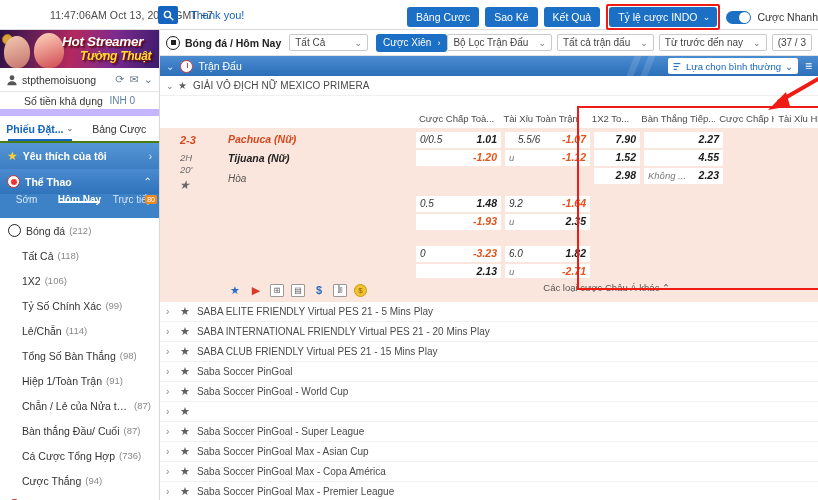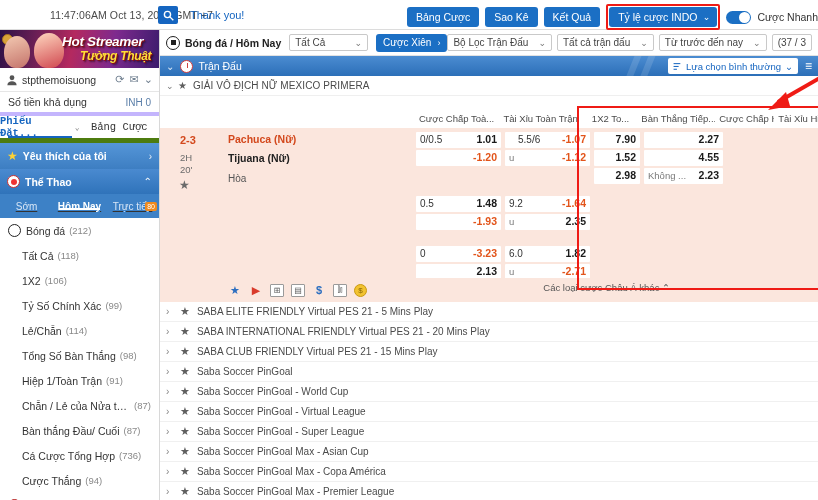--- a/index.html
+++ b/index.html
@@ -39,42 +39,42 @@
   .promo .hs { position:absolute; left:62px; top:4px; font-size:13.5px; font-weight:bold; font-style:italic; color:#fff; letter-spacing:-.3px;
      text-shadow:1px 1px 0 #8c0d10, 2px 2px 2px rgba(0,0,0,.6); }
   .promo .tt { position:absolute; left:72px; top:19px; font-size:12px; font-weight:bold; font-style:italic; color:#ffdf3a; letter-spacing:-.3px;
      text-shadow:1px 1px 0 #8c0d10, 2px 2px 2px rgba(0,0,0,.6);margin-left:8px; }
 
   .acct { height:24px; display:flex; align-items:center; padding:0 6px; border-bottom:1px solid #e6e6e6; }
   .acct .uico { width:12px; height:12px; margin-right:4px; color:#555; }
   .acct .uname { font-size:10.5px; color:#333; flex:1; white-space:nowrap; overflow:hidden; }
   .acct .ic { margin-left:5px; color:#6b7b8c; font-size:11px; }
 
-  .balance { height:24px; display:flex; align-items:center; padding:0 8px; border-bottom:4px solid #c4b5fd; }
+  .balance { height:24px; display:flex; align-items:center; padding:0 24px; border-bottom:7px solid #c4b5fd; }
   .balance .lbl { font-size:10.5px; color:#333; flex:1; }
   .balance .val { font-size:10px; color:#5a7ea8; }
 
-  .tabs2 { height:27px; display:flex; border-bottom:5px solid #4d7c0f;font-family:Liberation Mono, monospace; }
+  .tabs2 { height:27px; display:flex; border-bottom:2px solid #4d7c0f; }
   .tabs2 .t { flex:1; display:flex; align-items:center; justify-content:center; font-size:10.5px; color:#333; cursor:pointer; position:relative; }
   .tabs2 .t.active { color:#1565c0; font-weight:bold; }
   .tabs2 .t.active::after { content:""; position:absolute; left:8px; right:8px; bottom:0; height:2px; background:#1565c0; }
   .tabs2 .t .cv { font-size:8px; margin-left:3px; color:#888; }
 
   .fav { height:26px; background:linear-gradient(180deg,#5596d8,#3d7ec2); display:flex; align-items:center; padding:0 7px; color:#fff; cursor:pointer; }
   .fav .star { color:#ffd233; font-size:12px; margin-right:5px; }
   .fav .lbl { font-size:10.5px; font-weight:bold; flex:1; }
   .fav .arr { font-size:10px; opacity:.85; }
 
   .sport-hdr { height:25px; background:linear-gradient(180deg,#4a8ad0,#2f73ba); display:flex; align-items:center; padding:0 7px; color:#fff; cursor:pointer; }
   .sport-hdr .ball { width:13px; height:13px; border-radius:50%; background:#fff; border:1px solid #c33; margin-right:5px; position:relative; }
   .sport-hdr .ball::after { content:""; position:absolute; left:3px; top:3px; width:6px; height:6px; background:#e33; border-radius:50%; }
   .sport-hdr .lbl { font-size:10.5px; font-weight:bold; flex:1; }
   .sport-hdr .arr { font-size:10px; }
 
-  .subtabs { height:24px; background:#3d81c6; display:flex; align-items:center;text-decoration:underline; }
+  .subtabs { height:24px; background:#3d81c6; display:flex; align-items:flex-start; }
   .subtabs .s { flex:1; display:flex; align-items:center; justify-content:center; font-size:10px; color:#d7e6f6; position:relative; cursor:pointer; }
   .subtabs .s.active { color:#fff; font-weight:bold; }
   .subtabs .s.active::after { content:""; position:absolute; left:6px; right:6px; bottom:2px; height:2px; background:#fff; }
   .subtabs .badge { position:absolute; right:2px; top:1px; background:#f08a1e; color:#fff; font-size:7px; border-radius:2px; padding:0 2px; line-height:9px; }
 
   .sidelist { background:#fff; }
   .srow { height:25px; display:flex; align-items:center; padding:0 8px; font-size:10.5px; color:#333; cursor:pointer; white-space:nowrap; overflow:hidden; }
   .srow .bico { width:13px; height:13px; border-radius:50%; background:#fff; border:1.5px solid #222; margin-right:5px; flex:none; position:relative; }
   .srow .bico.red { border-color:#b82c2c; background:#d94a4a; }
   .srow .nm { overflow:hidden; text-overflow:ellipsis; }
@@ -109,21 +109,21 @@
   .lg-hdr { height:20px; display:flex; align-items:center; padding:0 6px; font-size:10px; color:#4a4a4a; background:#fff; border-bottom:1px solid #efefef; }
   .lg-hdr .cv { color:#777; font-size:9px; width:10px; }
   .lg-hdr .st { color:#5f5f5f; font-size:10px; margin:0 6px 0 2px; }
   .lg-hdr .nm { letter-spacing:.1px; }
 
   
   .oddshdr { position:absolute; left:255px; top:78px; width:403px; height:20px; display:flex; align-items:center; font-size:9.5px; color:#4b4b4b; }
   .oddshdr .c { text-align:left; padding-left:4px; white-space:nowrap; overflow:hidden; }
 
   
-  .event { position:absolute; left:0; top:98px; width:658px; height:150px; background:#fbe6dd; }
+  .event { position:absolute; left:0; top:98px; width:658px; height:150px; background:#fbe6dd;font-style:italic; }
   .event .teams { position:absolute; left:6px; top:0; width:249px; height:150px; }
   .evt-score { position:absolute; left:14px; top:6px; font-size:11px; font-weight:bold; color:#d3481c; }
   .evt-half { position:absolute; left:14px; top:24px; font-size:9.5px; color:#6b6b6b; }
   .evt-min { position:absolute; left:14px; top:36px; font-size:9.5px; color:#6b6b6b; }
   .evt-star { position:absolute; left:13px; top:50px; font-size:12px; color:#6a6a6a; }
   .t1 { position:absolute; left:62px; top:5px; font-size:10.5px; font-weight:bold; color:#d3481c; }
   .t2 { position:absolute; left:62px; top:24px; font-size:10.5px; font-weight:bold; color:#222; }
   .t3 { position:absolute; left:62px; top:45px; font-size:10px; color:#555; }
 
   .ocell { position:absolute; background:#fff; height:16px; border-radius:1px; }
@@ -471,21 +471,20 @@
           <span>Saba Soccer PinGoal</span>
         </div>
       <div class="lgrow">
           <span class="cv">›</span>
           <span class="st">★</span>
           <span>Saba Soccer PinGoal - World Cup</span>
         </div>
       <div class="lgrow">
           <span class="cv">›</span>
           <span class="st">★</span>
-          <span>Saba Soccer PinGoal - Virtual League</span>
         </div>
       <div class="lgrow">
           <span class="cv">›</span>
           <span class="st">★</span>
           <span>Saba Soccer PinGoal - Super League</span>
         </div>
       <div class="lgrow">
           <span class="cv">›</span>
           <span class="st">★</span>
           <span>Saba Soccer PinGoal Max - Asian Cup</span>

